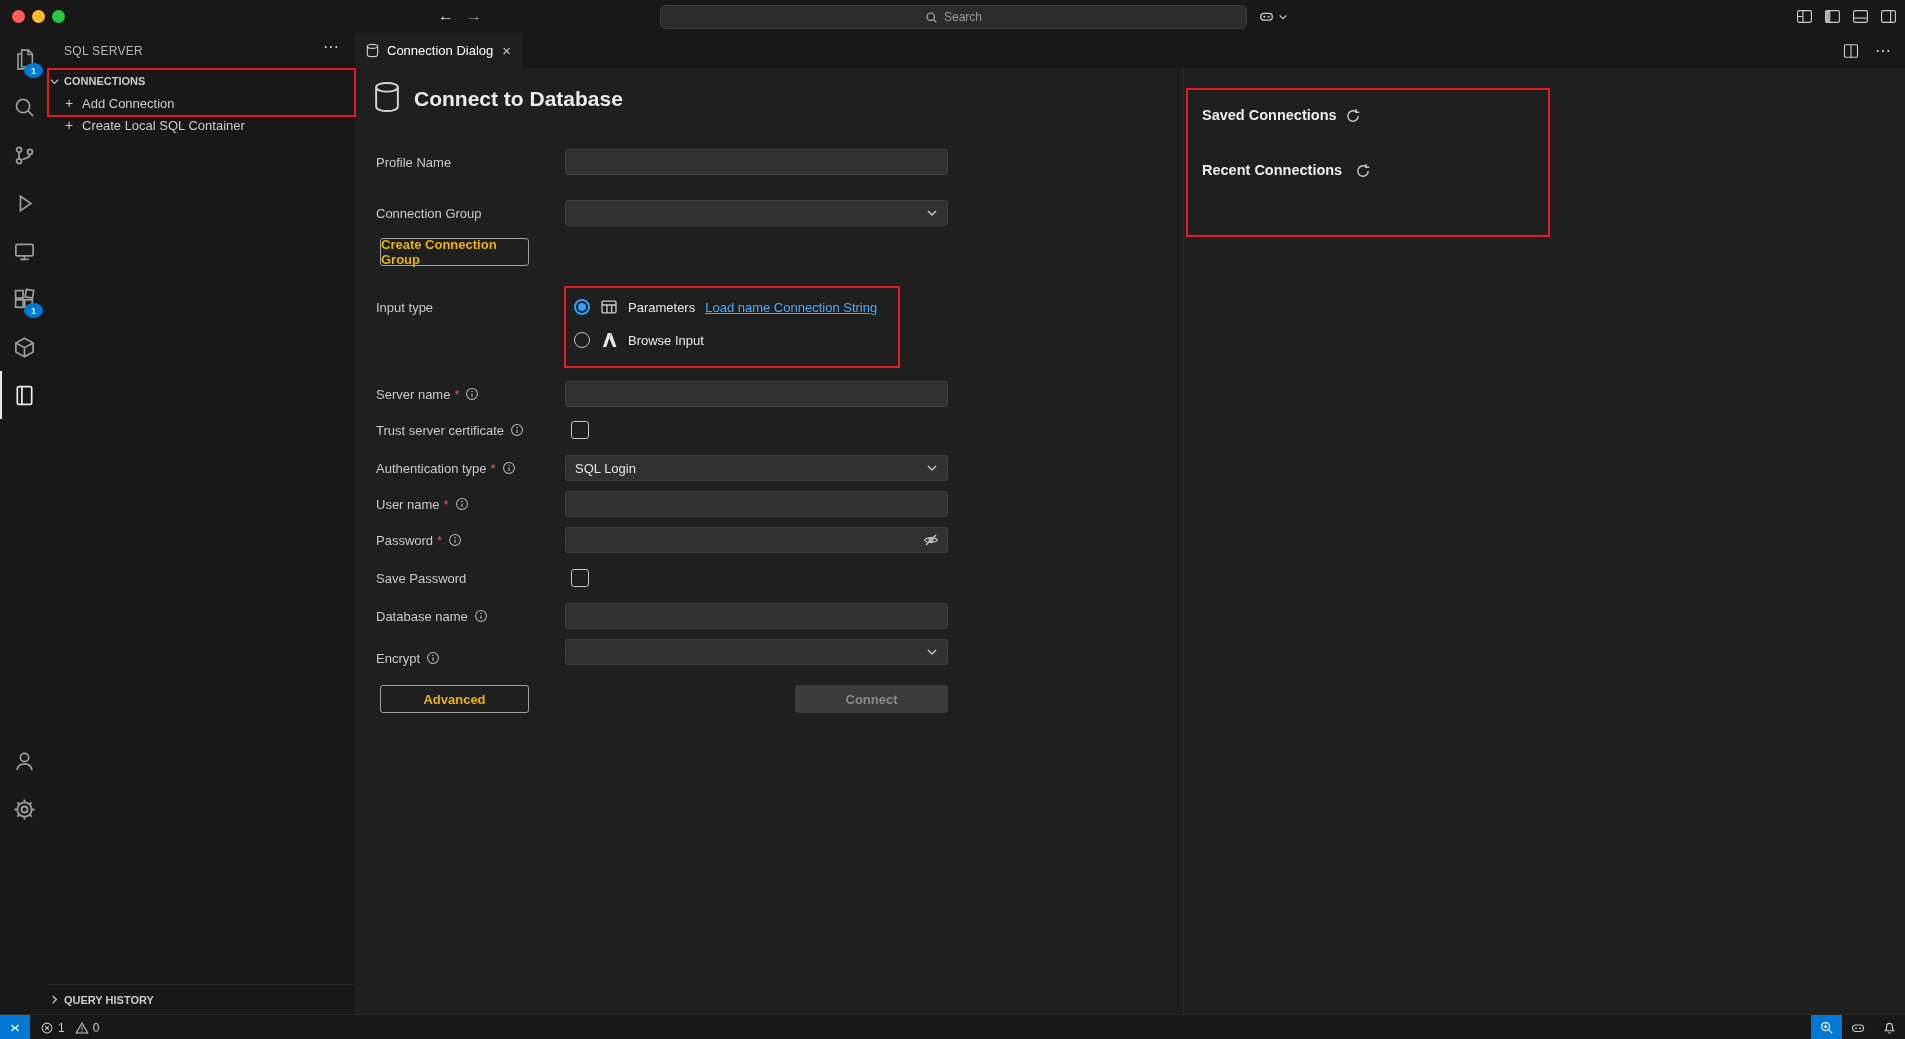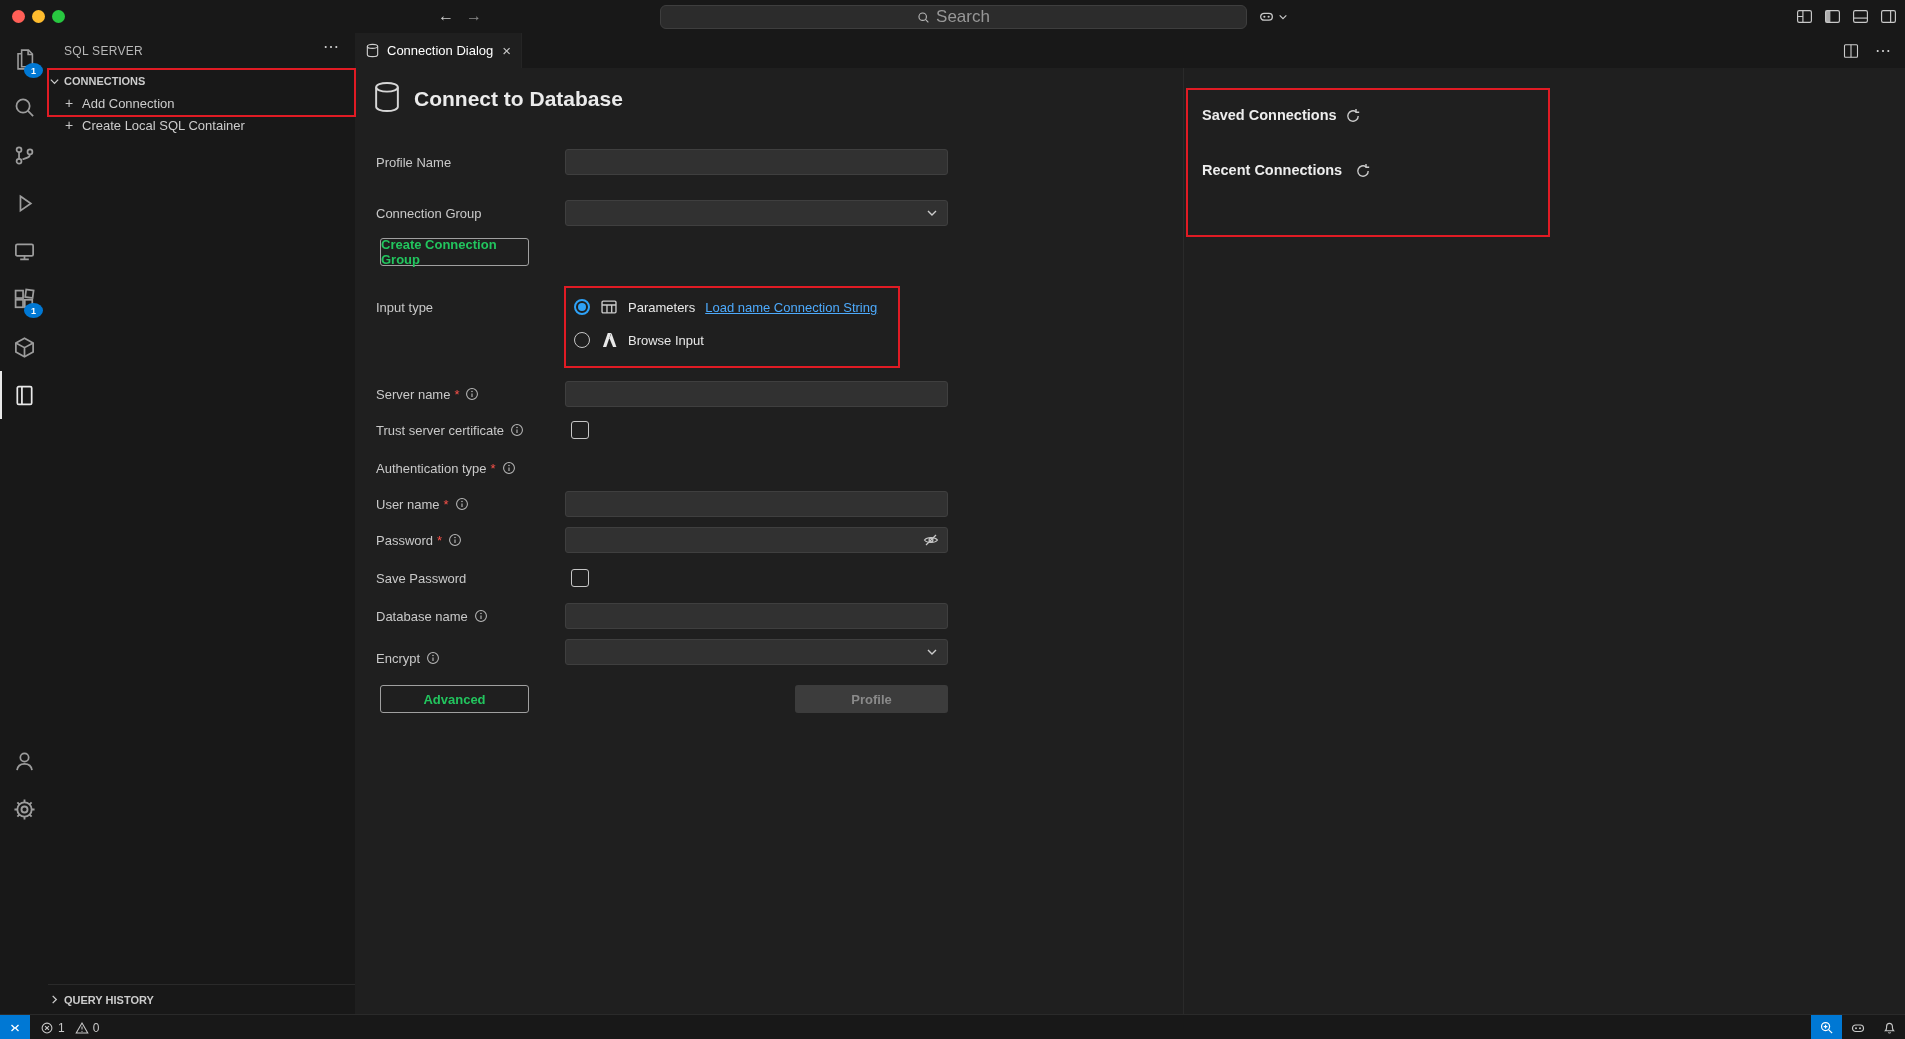--- a/index.html
+++ b/index.html
@@ -6,21 +6,21 @@
   .page{position:relative;width:1905px;height:1039px;background:#1f1f1f;overflow:hidden;
         font-family:"Liberation Sans",sans-serif;color:#cccccc;font-size:13px;}
   svg{display:block}
 
   
   .titlebar{position:absolute;left:0;top:0;width:100%;height:33px;background:#181818;border-bottom:1px solid #2a2a2a;}
   .traffic{position:absolute;top:10px;width:13px;height:13px;border-radius:50%;}
   .t-red{background:#ff5f57}.t-yellow{background:#febc2e}.t-green{background:#28c840}
   .nav-arrow{position:absolute;top:5px;font-size:16px;line-height:22px;color:#cfcfcf}
   .search-box{position:absolute;left:660px;top:5px;width:585px;height:22px;background:#2c2c2c;border:1px solid #3e3e3e;
-              border-radius:6px;display:flex;align-items:center;justify-content:center;gap:6px;color:#989898;font-size:17px}
+              border-radius:6px;display:flex;align-items:center;justify-content:center;gap:6px;color:#989898;font-size:12px}
   .copilot-ctl{position:absolute;left:1258px;top:8px;display:flex;align-items:center;gap:3px;color:#c8c8c8}
   .tb-icon{position:absolute;top:8px;color:#c8c8c8}
 
   
   .activitybar{position:absolute;left:0;top:33px;width:48px;height:981px;background:#181818;border-right:1px solid #232323}
   .ab-item{position:absolute;left:0;width:48px;height:48px;display:flex;align-items:center;justify-content:center;color:#9d9d9d}
   .ab-item.active{color:#e9e9e9;box-shadow:inset 2px 0 0 #e9e9e9}
   .ab-badge{position:absolute;right:5px;bottom:5px;min-width:15px;height:15px;padding:0 2px;border-radius:50%;
             background:#0078d4;color:#fff;font-size:9px;font-weight:700;display:flex;align-items:center;justify-content:center}
 
@@ -50,21 +50,21 @@
   .heading-icon{position:absolute;left:17px;top:13px;color:#d6d6d6}
   .page-heading{position:absolute;left:59px;top:19px;font-size:21px;font-weight:600;color:#ebebeb}
   .flabel{position:absolute;left:21px;height:26px;display:flex;align-items:center;gap:6px;font-size:13px;color:#c9c9c9}
   .req{color:#f85149;margin-left:-2px}
   .info{display:flex;color:#b8b8b8}
   .text-input{position:absolute;left:210px;width:383px;height:26px;background:#313131;border:1px solid #3f3f3f;border-radius:3px;box-sizing:border-box}
   .select{position:absolute;left:210px;width:383px;height:26px;background:#313131;border:1px solid #3f3f3f;border-radius:3px;
           box-sizing:border-box;display:flex;align-items:center;justify-content:space-between;padding:0 9px;font-size:13px;color:#e5e5e5}
   .checkbox{position:absolute;width:18px;height:18px;border:1px solid #c6c6c6;border-radius:3px;background:transparent;box-sizing:border-box}
   .btn{position:absolute;height:28px;display:flex;align-items:center;justify-content:center;font-size:13px;font-weight:600;border-radius:3px;box-sizing:border-box}
-  .btn.secondary{background:transparent;border:1px solid #a0a0a0;color:#22c55e}
+  .btn.secondary{background:transparent;border:1px solid #a0a0a0;color:#eab308}
   .btn.primary-disabled{background:#3c3c3c;color:#8a8a8a}
   .radio-row{position:absolute;left:219px;display:flex;align-items:center;gap:10px;height:20px}
   .radio{position:relative;width:16px;height:16px;border-radius:50%;box-sizing:border-box}
   .radio.on{border:2px solid #2ea2f8}
   .radio.on::after{content:"";position:absolute;inset:2px;border-radius:50%;background:#2ea2f8}
   .radio.off{border:1px solid #c6c6c6}
   .radio-label{font-size:13px;color:#e8e8e8}
   .link{font-size:13px;color:#4daafc;text-decoration:underline}
   .eye{position:absolute;right:8px;top:4px;color:#c8c8c8}
 
@@ -375,20 +375,28 @@
       <span>Authentication type</span>
         <span class="req">*</span>
       <span class="info">
           <svg width="14" height="14" viewBox="0 0 16 16">
             <circle cx="8" cy="8" r="6.2" fill="none" stroke="currentColor" stroke-width="1.2"></circle>
             <circle cx="8" cy="5.2" r=".9" fill="currentColor"></circle>
             <path d="M8 7.4v4" stroke="currentColor" stroke-width="1.3"></path>
           </svg>
         </span>
     </div>
+    <div class="select" style="top:387px">
+      <span>SQL Login</span>
+      <span>
+          <svg width="12" height="12" viewBox="0 0 12 12" fill="none" stroke="#cccccc" stroke-width="1.4">
+            <path d="M2 4l4 4 4-4"></path>
+          </svg>
+        </span>
+    </div>
 
     <div class="flabel" style="top:423px">
       <span>User name</span>
         <span class="req">*</span>
       <span class="info">
           <svg width="14" height="14" viewBox="0 0 16 16">
             <circle cx="8" cy="8" r="6.2" fill="none" stroke="currentColor" stroke-width="1.2"></circle>
             <circle cx="8" cy="5.2" r=".9" fill="currentColor"></circle>
             <path d="M8 7.4v4" stroke="currentColor" stroke-width="1.3"></path>
           </svg>
@@ -447,21 +455,21 @@
     <div class="select" style="top:571px">
       <span></span>
       <span>
           <svg width="12" height="12" viewBox="0 0 12 12" fill="none" stroke="#cccccc" stroke-width="1.4">
             <path d="M2 4l4 4 4-4"></path>
           </svg>
         </span>
     </div>
 
     <div class="btn secondary" style="left:25px;top:617px;width:149px">Advanced</div>
-    <div class="btn primary-disabled" style="left:440px;top:617px;width:153px">Profile</div>
+    <div class="btn primary-disabled" style="left:440px;top:617px;width:153px">Connect</div>
 
     <div class="rp-title" style="left:847px;top:39px">Saved Connections</div>
     <span class="rp-refresh" style="left:990px;top:40px">
       <svg width="16" height="16" viewBox="0 0 16 16" fill="none" stroke="currentColor" stroke-width="1.4">
           <path d="M13.2 8A5.2 5.2 0 1 1 11 3.8"></path>
           <path d="M11 1v3.2h3.2"></path>
         </svg>
     </span>
     <div class="rp-title" style="left:847px;top:94px">Recent Connections</div>
     <span class="rp-refresh" style="left:1000px;top:95px">

